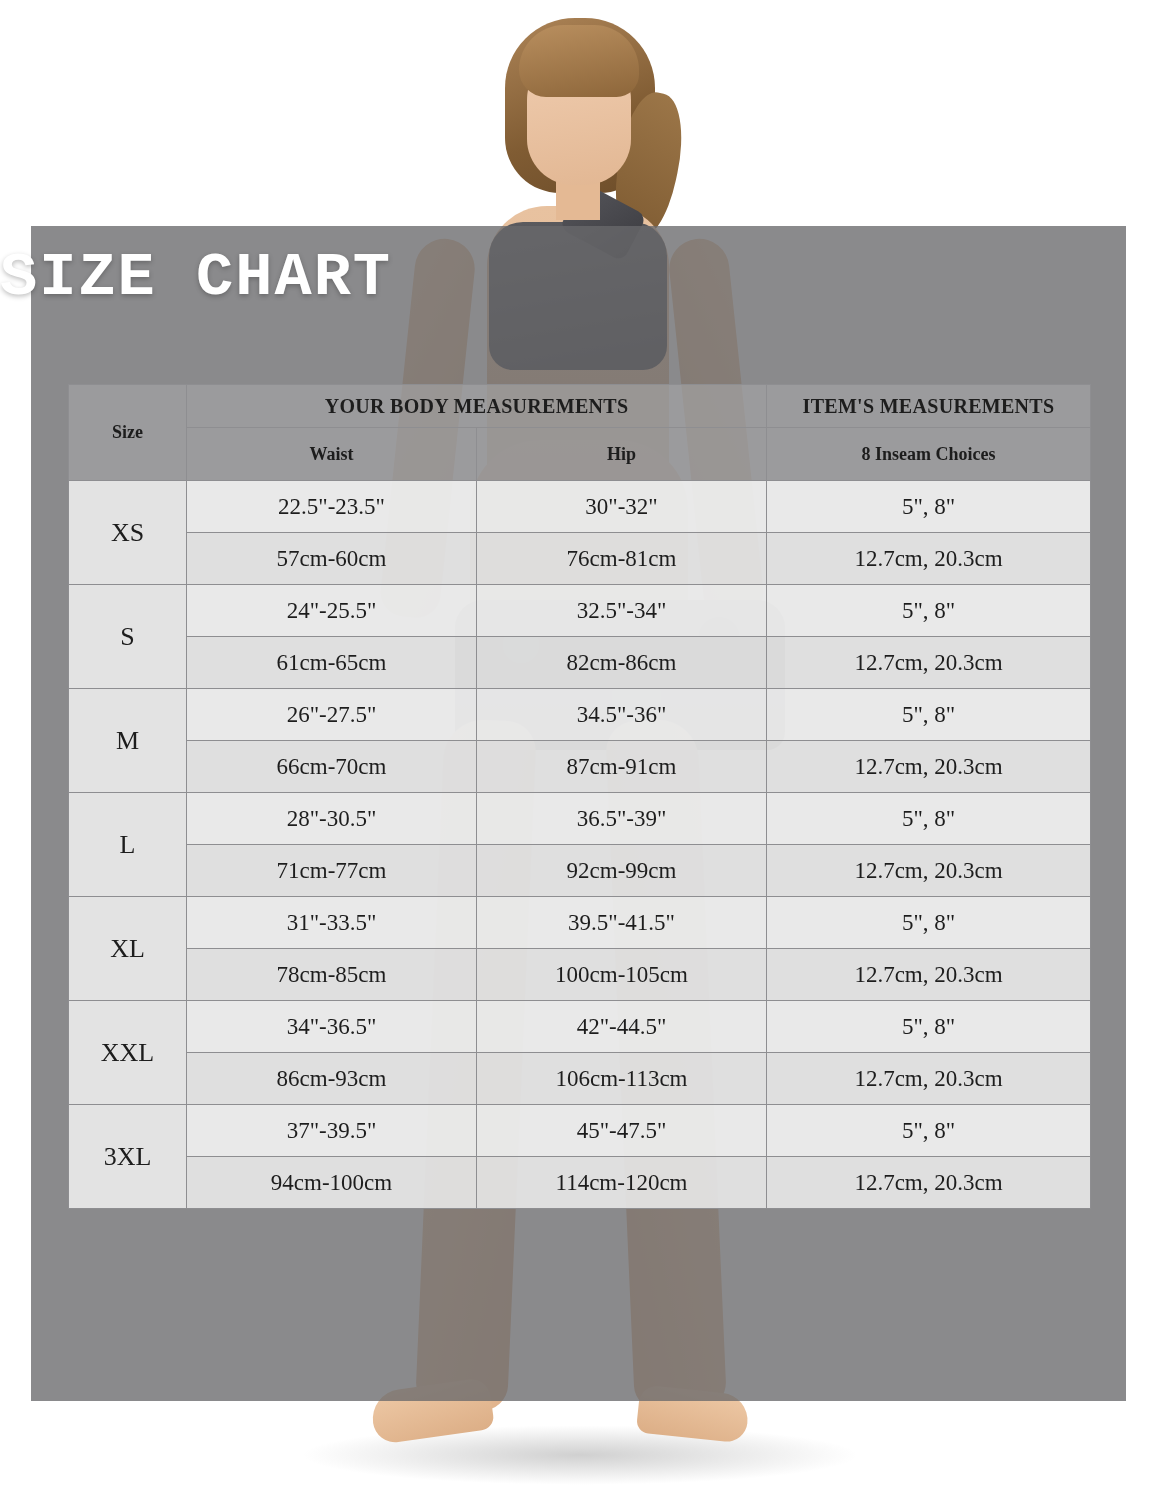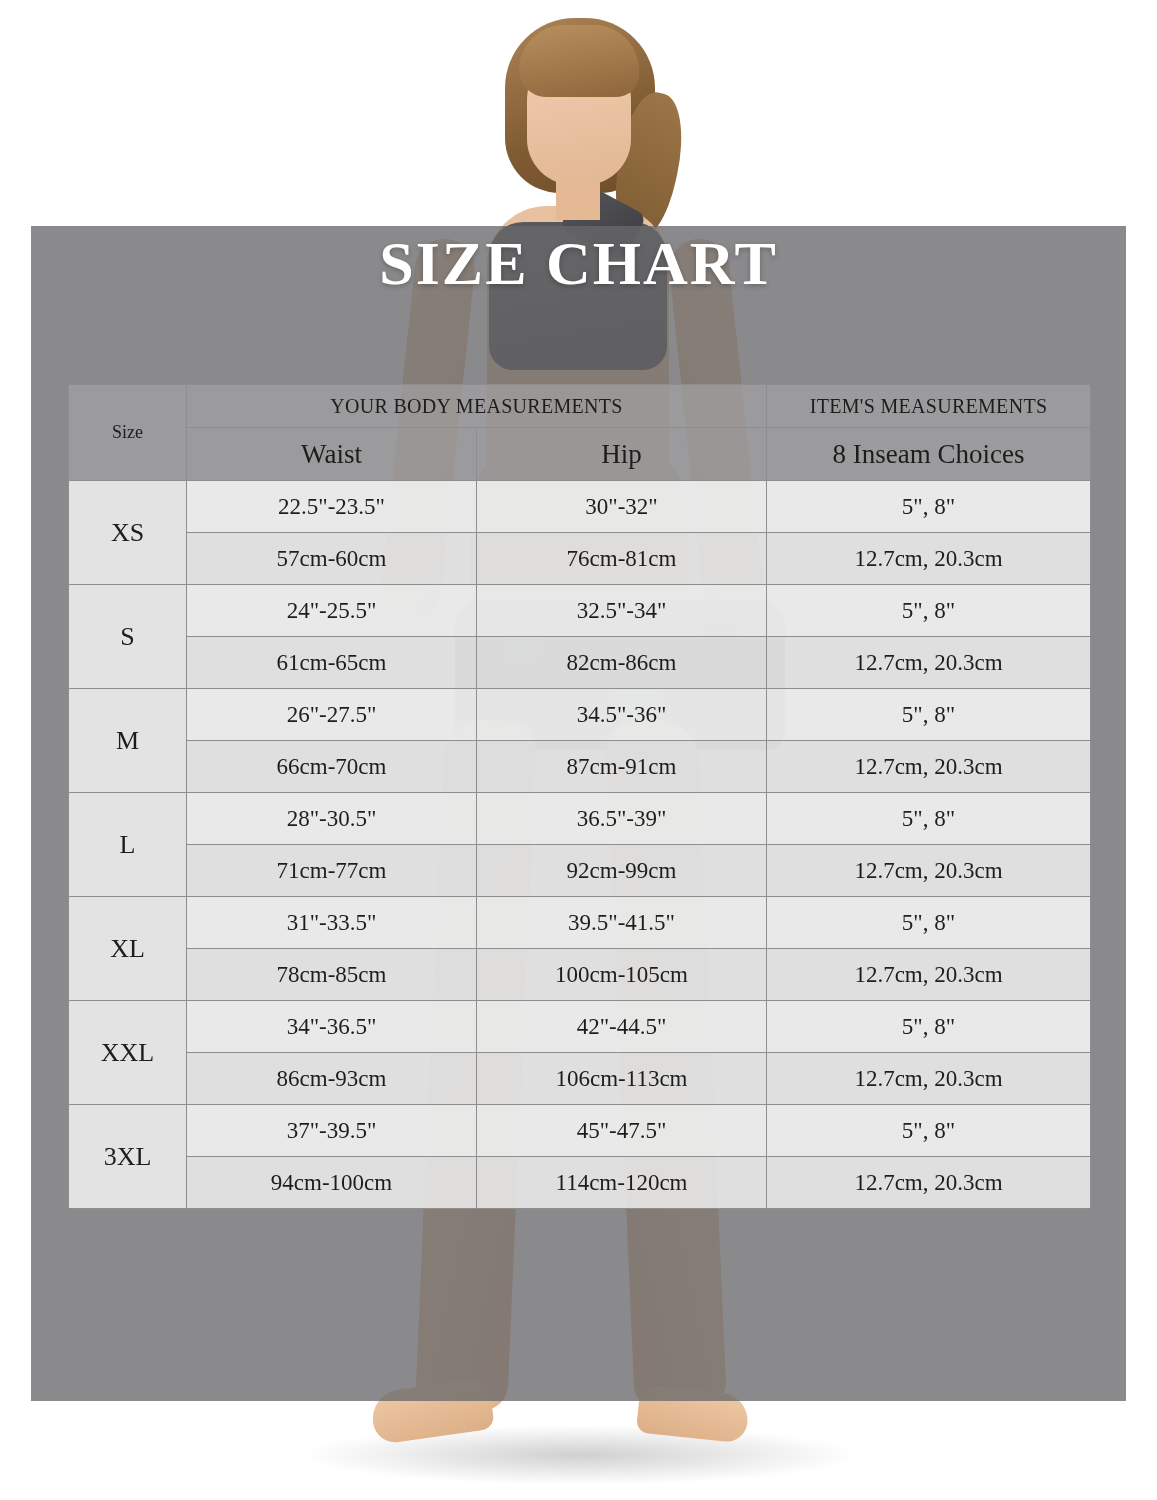--- a/index.html
+++ b/index.html
@@ -139,27 +139,27 @@
     width: 1095px;
     height: 1175px;
     background: rgba(105,105,108,0.78);
   }
 
   
   .chart-title {
     position: absolute;
     left: 0;
     right: 0;
-    top: 228px;
-    text-align: center;
+    top: 242px;
+    text-align: left;
     color: #ffffff;
     font-size: 62px;
     font-weight: bold;
     letter-spacing: 2px;
-    font-family: Liberation Serif, serif;
+    font-family: Liberation Mono, monospace;
     text-shadow: 0 2px 5px rgba(0,0,0,.25);
   }
 
   
   .table-wrap {
     position: absolute;
     left: 68px;
     top: 384px;
     width: 1022px;
   }
@@ -173,34 +173,34 @@
   table.size-chart th,
   table.size-chart td {
     border: 1px solid #8e8e91;
     text-align: center;
     background: rgba(236,236,236,0.90);
     padding: 0;
   }
   
   table.size-chart thead th {
     background: rgba(166,166,168,0.62);
-    font-weight: normal;
+    font-weight: bold;
   }
   .col-size { width: 118px; }
   .col-waist { width: 290px; }
   .col-hip { width: 290px; }
   .col-inseam { width: 324px; }
 
   .th-group {
     font-size: 20px;
     height: 42px;
     letter-spacing: .3px;
   }
   .th-sub {
-    font-size: 27px;
+    font-size: 18px;
     height: 52px;
   }
   .th-size {
     font-size: 18px;
   }
   td.size-cell {
     font-size: 26px;
     font-weight: normal;
     background: rgba(242,242,242,0.93);
   }

